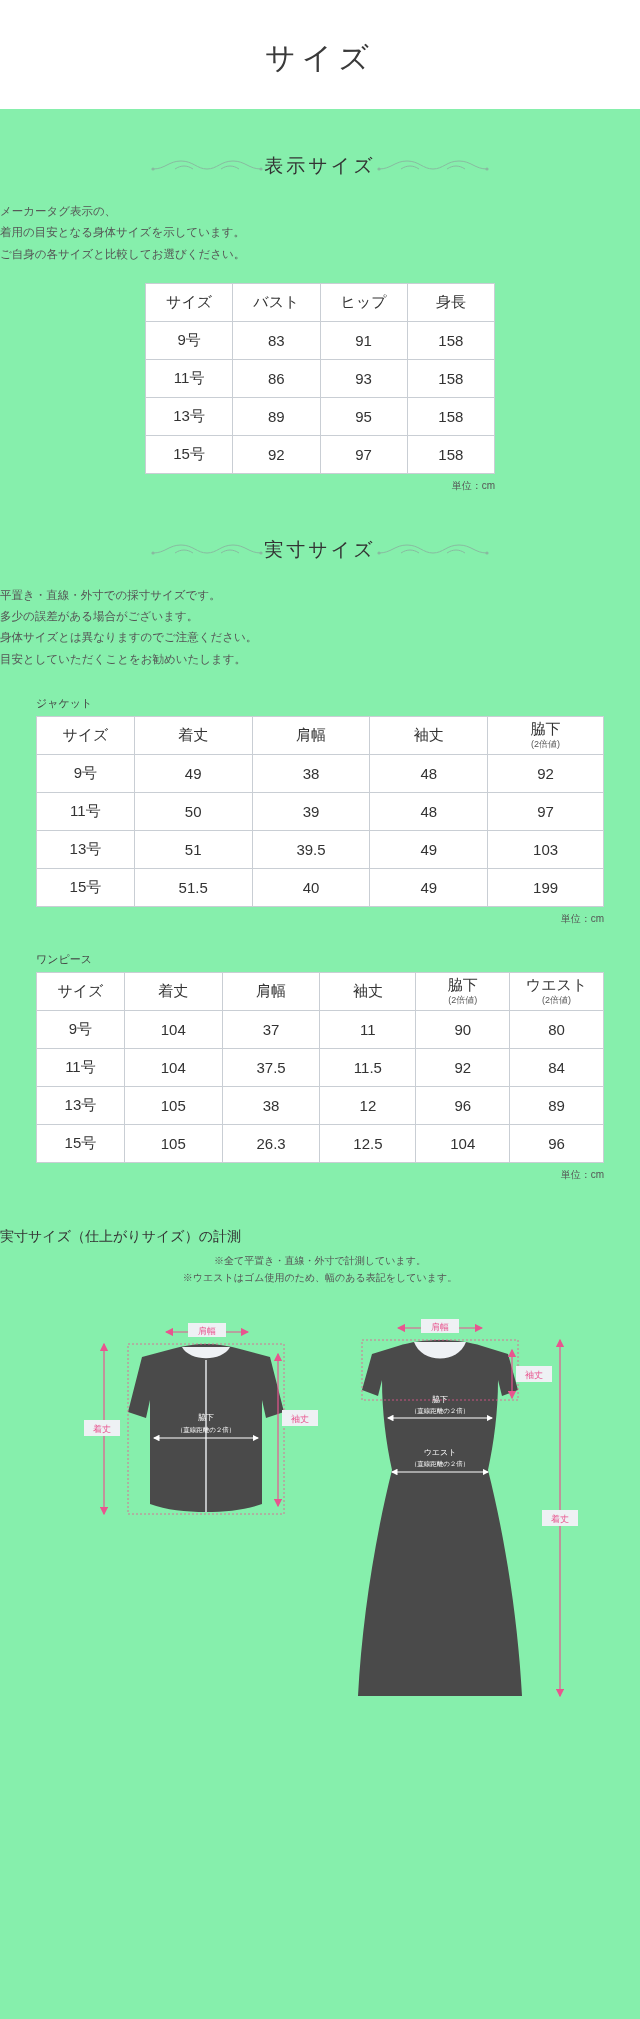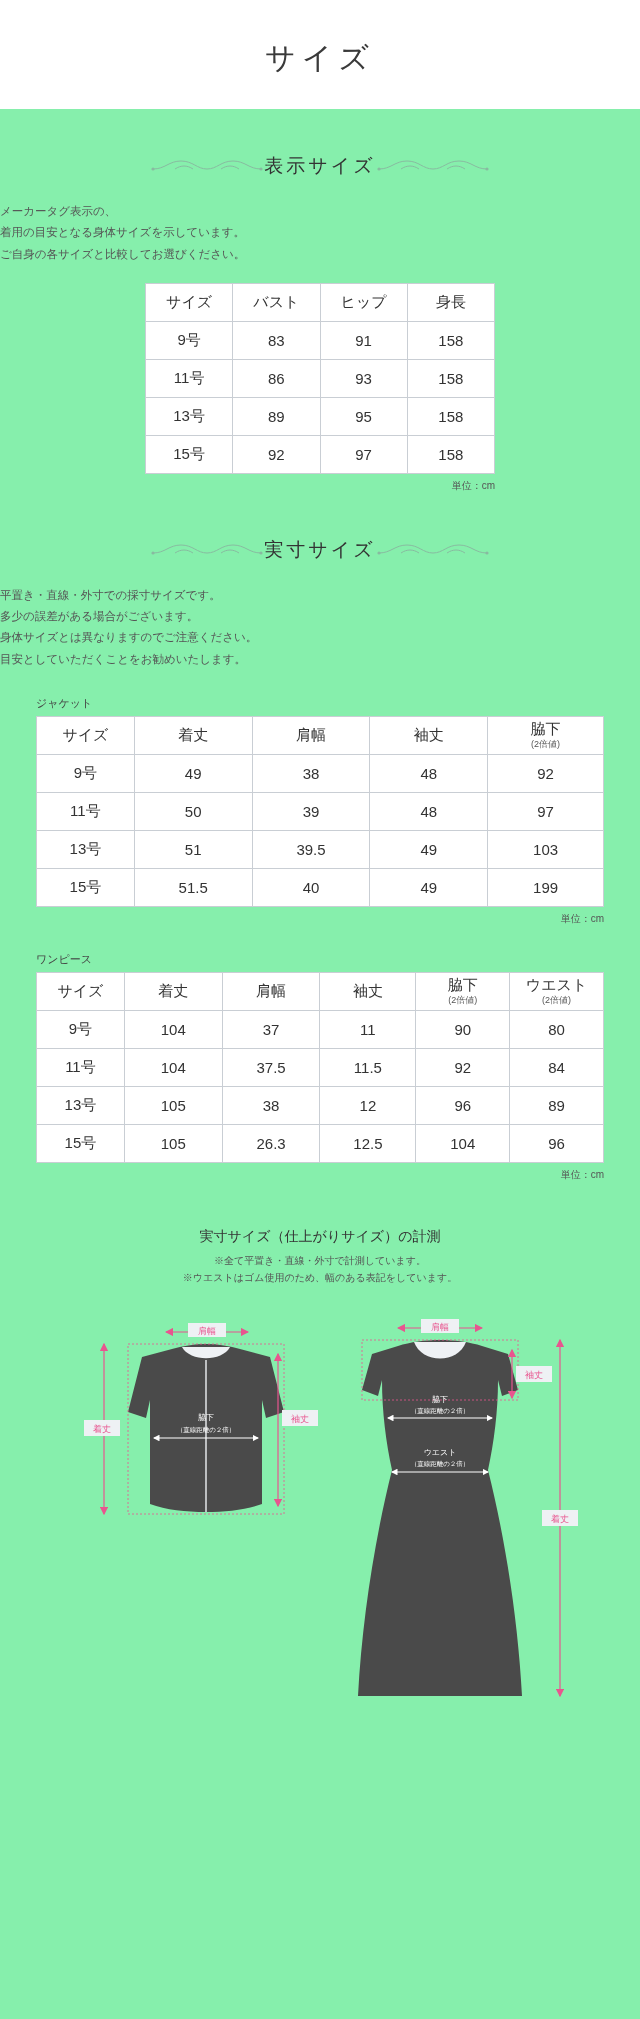--- a/index.html
+++ b/index.html
@@ -94,21 +94,20 @@
     display: block;
     font-size: 9px;
     line-height: 1.1;
     margin-top: 1px;
     color: #555;
   }
   .unit.wide { width: 568px; margin: 5px auto 0 auto; }
 
   
   .meas-head {
-    text-align: center;
     font-size: 14px;
     color: #333;
     margin: 46px 0 6px 0;
   }
   .meas-note {
     text-align: center;
     font-size: 10px;
     color: #555;
     line-height: 1.7;
   }

